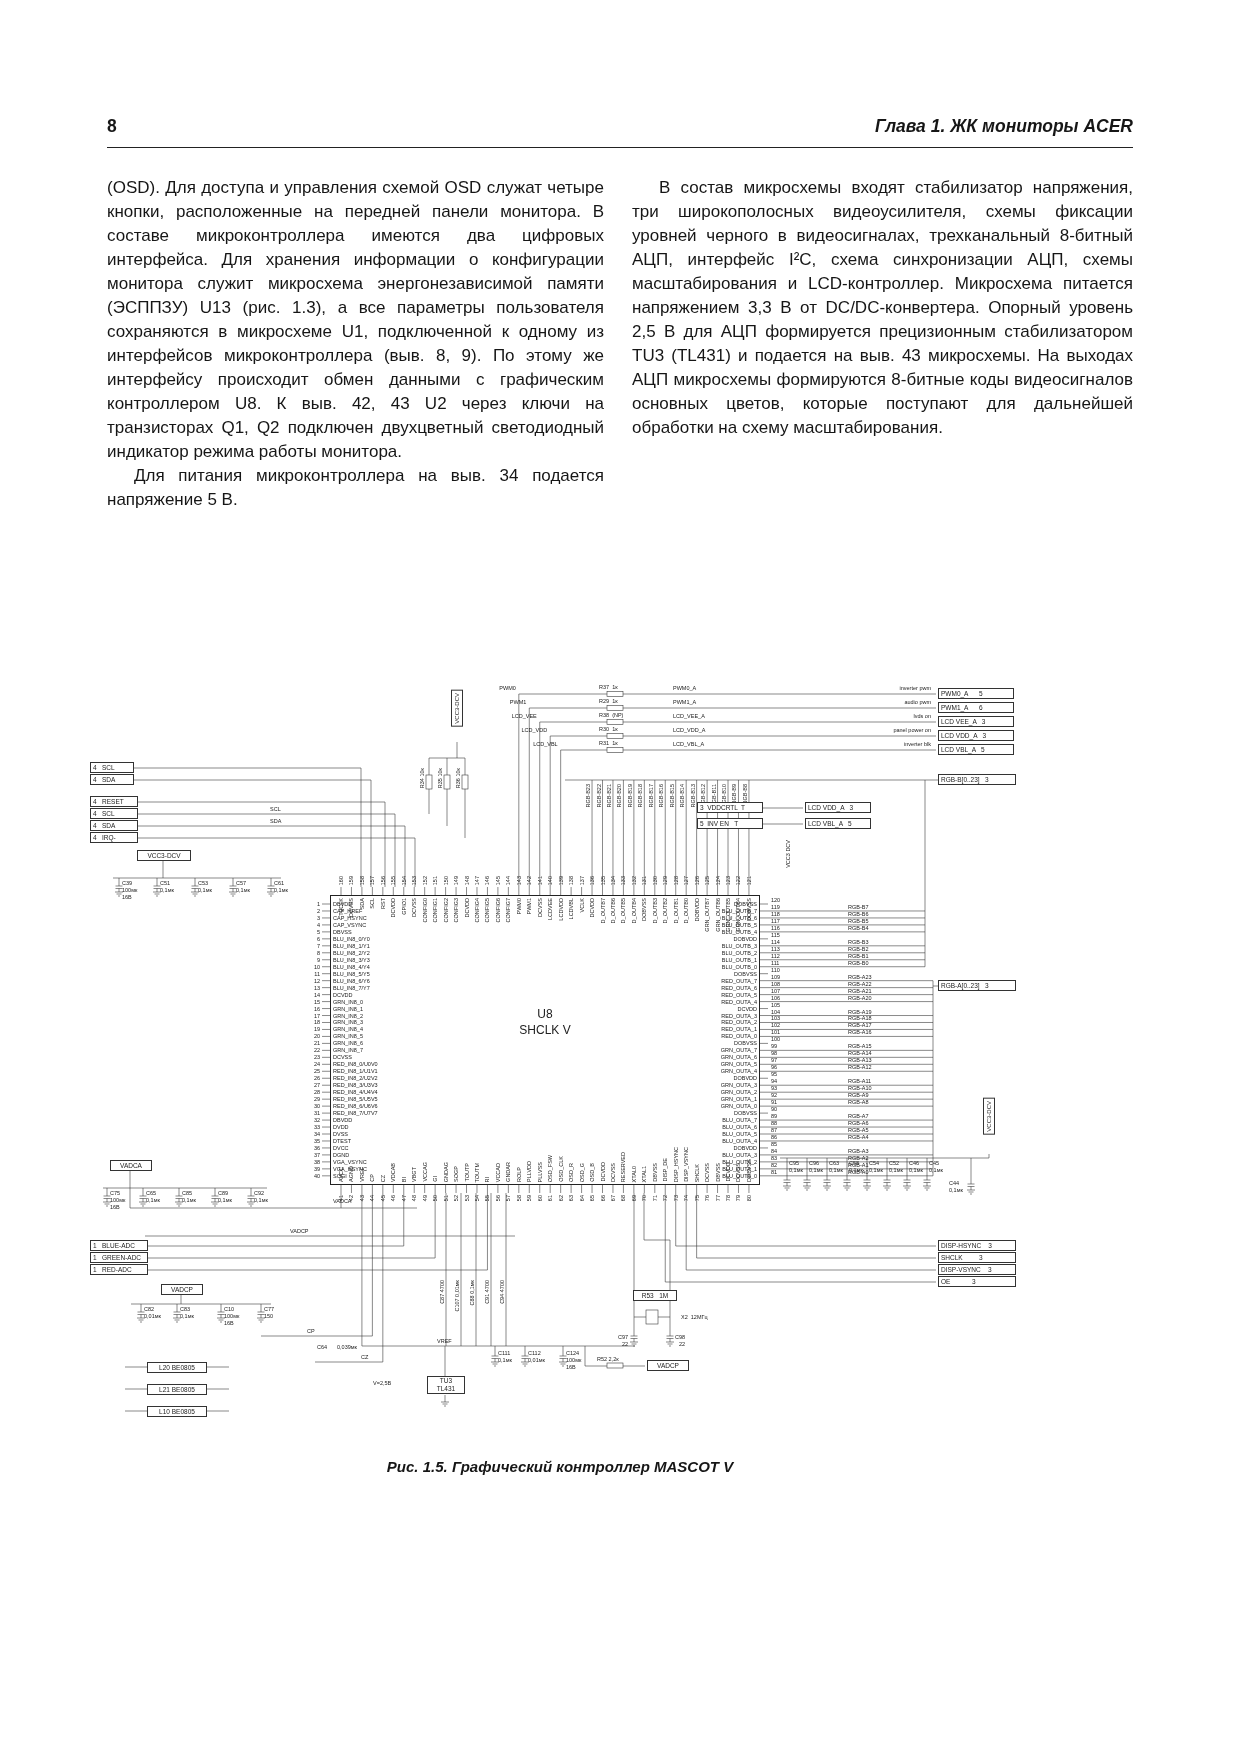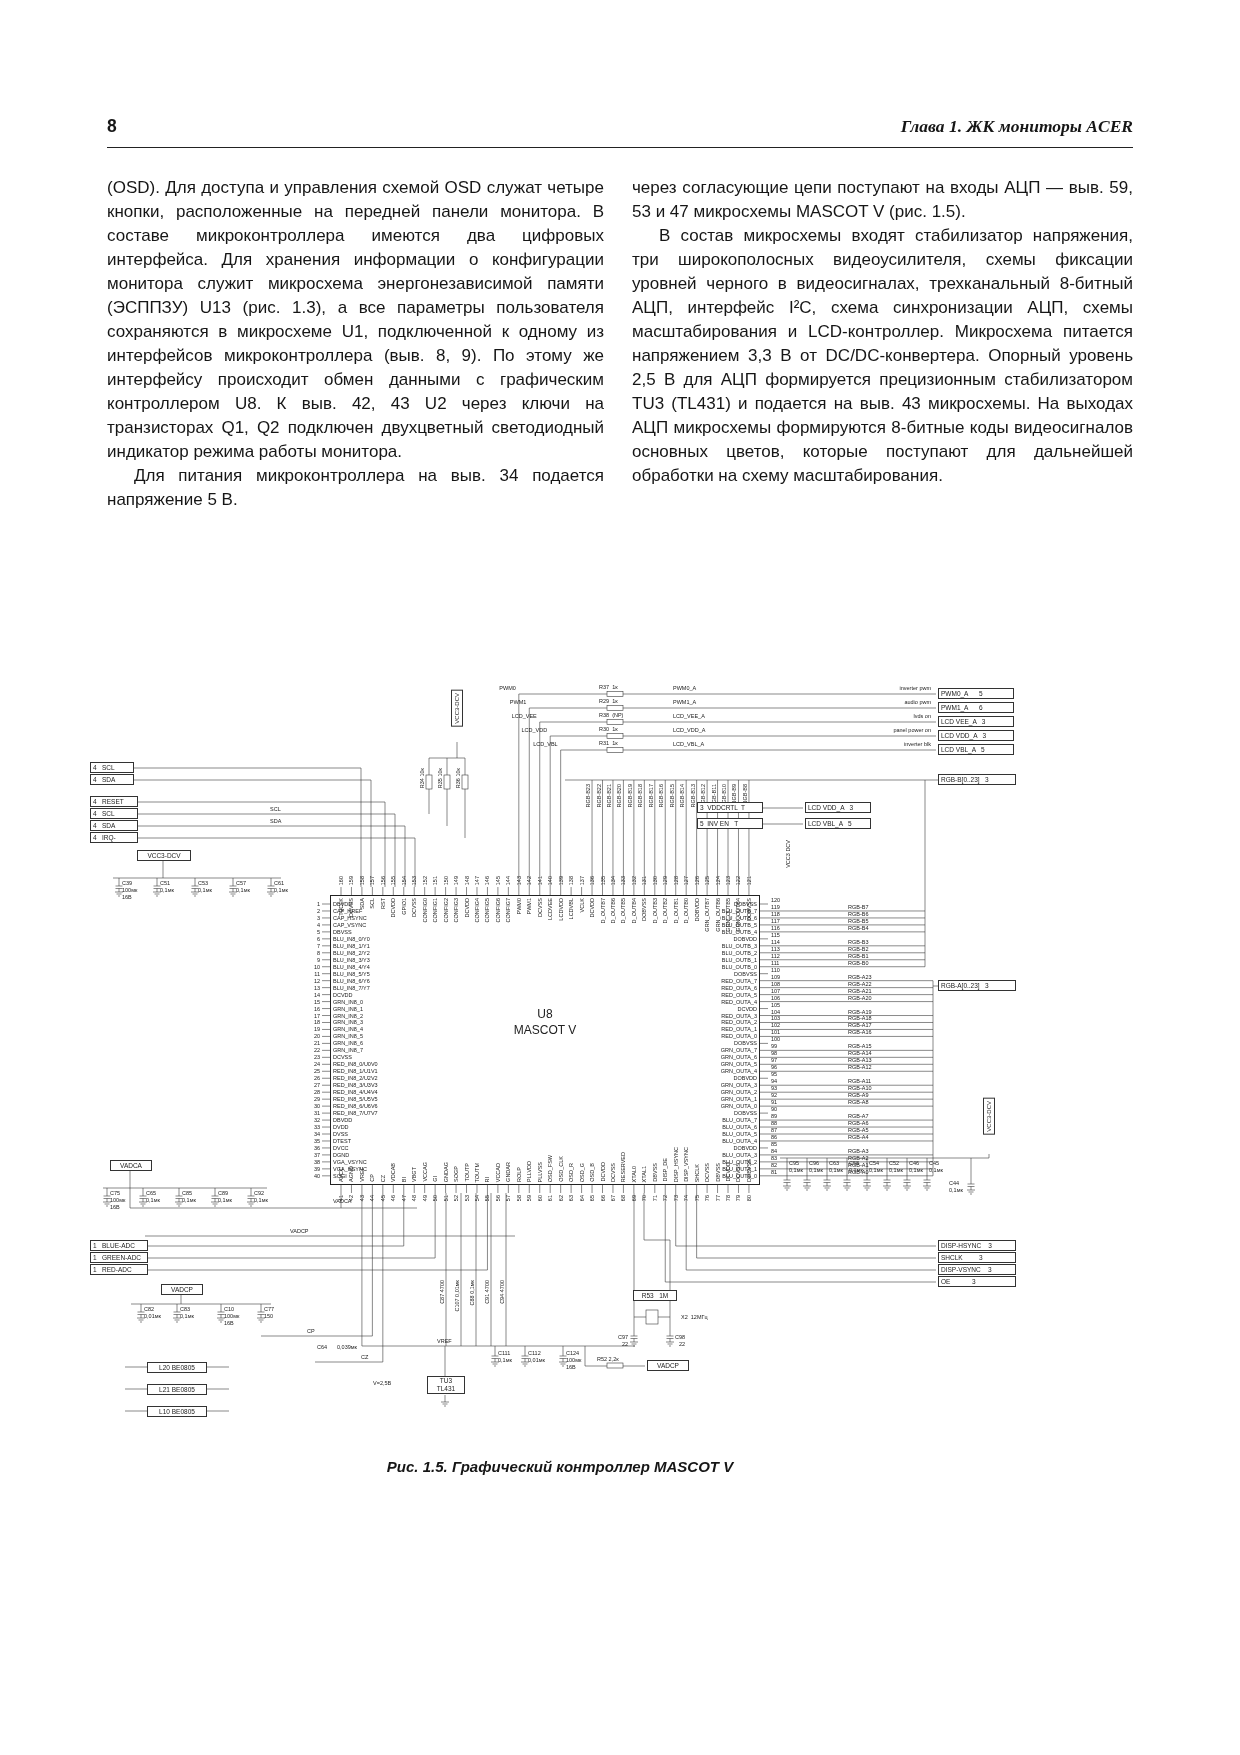--- a/index.html
+++ b/index.html
@@ -1,19 +1,19 @@
 <!DOCTYPE html>
 <html lang="ru"><head>
 <meta charset="utf-8">
 <style>
   *{margin:0;padding:0;box-sizing:border-box;}
   html,body{width:1240px;height:1755px;}
   body{background:#ffffff;font-family:"Liberation Sans","DejaVu Sans",sans-serif;color:#161616;position:relative;}
   .header{position:absolute;left:107px;right:107px;top:116px;display:flex;justify-content:space-between;font-size:17.5px;font-weight:bold;}
-  .header .chapter{font-style:italic;font-family:Liberation Serif, serif;}
+  .header .chapter{font-style:italic;}
   .rule{position:absolute;left:107px;right:107px;top:147px;border-top:1.6px solid #222;}
   .col{position:absolute;top:176px;font-size:17px;line-height:24px;text-align:justify;}
   .col-left{left:107px;width:497px;}
   .col-right{left:632px;width:501px;}
   .col p.indent{text-indent:27px;}
   h3.section{font-weight:bold;font-style:italic;font-size:17px;margin:15px 0 7px;text-align:left;}
   .caption{position:absolute;top:1458px;left:85px;width:950px;text-align:center;font-weight:bold;font-style:italic;font-size:15px;}
   #schematic{position:absolute;left:85px;top:680px;width:1070px;height:762px;font-family:"Liberation Sans","DejaVu Sans",sans-serif;}
   #wires{position:absolute;left:0;top:0;}
   .chip{position:absolute;left:245px;top:215px;width:430px;height:290px;border:1.3px solid #222;background:#fff;}
@@ -31,21 +31,20 @@
   <span class="chapter">Глава 1. ЖК мониторы ACER</span>
 </div>
 <div class="rule"></div>
 
 <div class="col col-left">
   <p>(OSD). Для доступа и управления схемой OSD служат четыре кнопки, расположенные на передней панели монитора. В составе микроконтроллера имеются два цифровых интерфейса. Для хранения информации о конфигурации монитора служит микросхема энергонезависимой памяти (ЭСППЗУ) U13 (рис. 1.3), а все параметры пользователя сохраняются в микросхеме U1, подключенной к одному из интерфейсов микроконтроллера (выв. 8, 9). По этому же интерфейсу происходит обмен данными с графическим контроллером U8. К выв. 42, 43 U2 через ключи на транзисторах Q1, Q2 подключен двухцветный светодиодный индикатор режима работы монитора.</p>
   <p class="indent">Для питания микроконтроллера на выв. 34 подается напряжение 5 В.</p>
 </div>
 
 <div class="col col-right">
-  <p>через согласующие цепи поступают на входы АЦП — выв. 59, 53 и 47 микросхемы MASCOT V (рис. 1.5).</p>
   <p class="indent">В состав микросхемы входят стабилизатор напряжения, три широкополосных видеоусилителя, схемы фиксации уровней черного в видеосигналах, трехканальный 8-битный АЦП, интерфейс I²C, схема синхронизации АЦП, схемы масштабирования и LCD-контроллер. Микросхема питается напряжением 3,3 В от DC/DC-конвертера. Опорный уровень 2,5 В для АЦП формируется прецизионным стабилизатором TU3 (TL431) и подается на выв. 43 микросхемы. На выходах АЦП микросхемы формируются 8-битные коды видеосигналов основных цветов, которые поступают для дальнейшей обработки на схему масштабирования.</p>
 </div>
 
 <div id="schematic">
   <svg id="wires" width="1070" height="762" viewBox="0 0 1070 762">
       <line x1="433.82000000000005" y1="14" x2="522" y2="14" stroke="#3a3a3a" stroke-width="0.6"></line>
       <rect x="522" y="11.5" width="16" height="5" fill="#fff" stroke="#3a3a3a" stroke-width="0.6"></rect>
       <line x1="538" y1="14" x2="851" y2="14" stroke="#3a3a3a" stroke-width="0.6"></line>
       <line x1="433.82000000000005" y1="14" x2="433.82000000000005" y2="207" stroke="#3a3a3a" stroke-width="0.6"></line>
       <line x1="444.28000000000003" y1="28" x2="522" y2="28" stroke="#3a3a3a" stroke-width="0.6"></line>
@@ -993,21 +992,21 @@
     <div class="vtext" style="left: 619.1px; top: 515px;">76</div>
     <div class="vtext" style="left: 629.56px; bottom: 260px;">DBVSS</div>
     <div class="vtext" style="left: 629.56px; top: 515px;">77</div>
     <div class="vtext" style="left: 640.02px; bottom: 260px;">DCVDD</div>
     <div class="vtext" style="left: 640.02px; top: 515px;">78</div>
     <div class="vtext" style="left: 650.48px; bottom: 260px;">DCVSS</div>
     <div class="vtext" style="left: 650.48px; top: 515px;">79</div>
     <div class="vtext" style="left: 660.94px; bottom: 260px;">DOBVSS</div>
     <div class="vtext" style="left: 660.94px; top: 515px;">80</div>
     <div class="lbl" style="left: 245px; top: 327px; width: 430px; text-align: center; font-size: 12px; line-height: 14px;">U8</div>
-    <div class="lbl" style="left: 245px; top: 343px; width: 430px; text-align: center; font-size: 12px; line-height: 14px;">MASCOT V</div>
+    <div class="lbl" style="left: 245px; top: 343px; width: 430px; text-align: center; font-size: 12px; line-height: 14px;">SHCLK V</div>
     <div class="box" style="left: 612px; top: 122px; width: 66px;">3  VDDCRTL  T</div>
     <div class="box" style="left: 720px; top: 122px; width: 66px;">LCD VDD_A   3</div>
     <div class="box" style="left: 612px; top: 138px; width: 66px;">5  INV EN   T</div>
     <div class="box" style="left: 720px; top: 138px; width: 66px;">LCD VBL_A   5</div>
     <div class="vtext" style="left: 700px; top: 160px;">VCC3 DCV</div>
     <div class="vbox" style="left: 898px; top: 418px;">VCC3-DCV</div>
     <div class="lbl s" style="left: 704px; top: 480px;">C95</div>
     <div class="lbl s" style="left: 704px; top: 487px;">0,1мк</div>
     <div class="lbl s" style="left: 724px; top: 480px;">C96</div>
     <div class="lbl s" style="left: 724px; top: 487px;">0,1мк</div>

